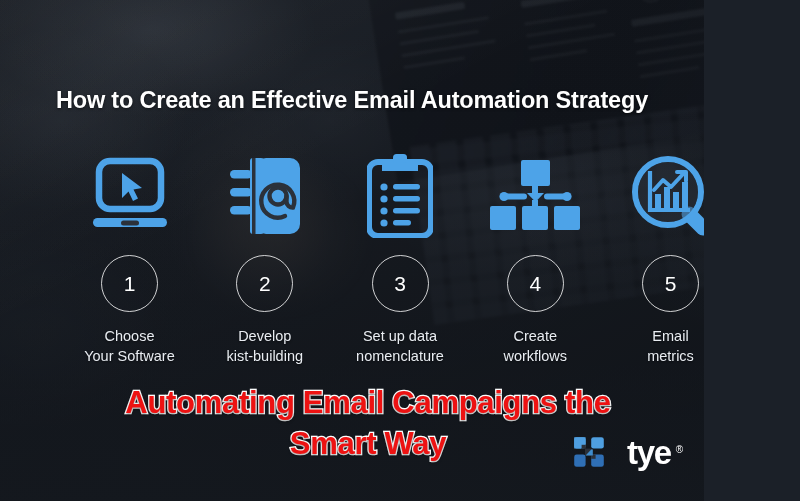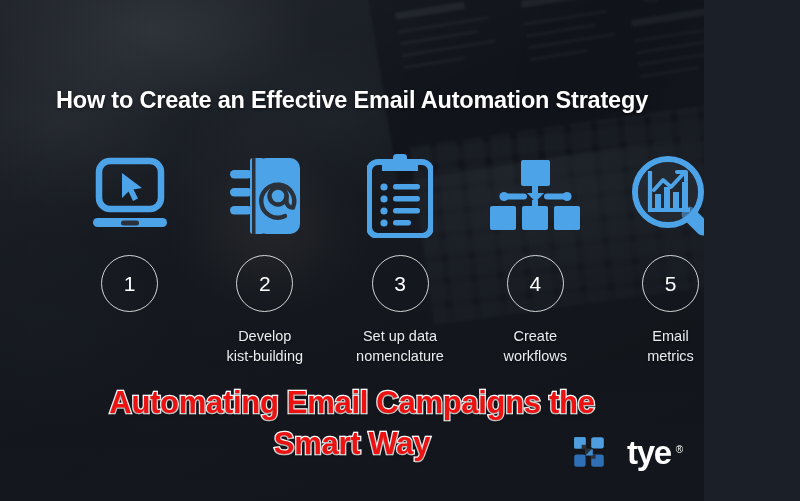--- a/index.html
+++ b/index.html
@@ -160,21 +160,21 @@
     font-size: 14.5px;
     line-height: 20px;
     text-align: center;
     white-space: pre-line;
     text-shadow: 0 1px 2px rgba(0,0,0,0.5);
   }
 
   
   .redtitle {
     position: absolute;
-    left: 0;
+    left: 16px;
     top: 382px;
     width: 100%;
     text-align: center;
     font-size: 31px;
     font-weight: bold;
     line-height: 41px;
     color: #ed1212;
     letter-spacing: -0.3px;
     -webkit-text-stroke: 2.6px #ffffff;
     paint-order: stroke fill;
@@ -254,20 +254,22 @@
       <div class="step">
         <div class="step-icon">
           <svg width="80" height="78" viewBox="0 0 80 78">
             <rect x="9" y="4" width="62" height="48" rx="11" ry="11" fill="none" stroke="#4da3e8" stroke-width="6.5"></rect>
             <path d="M32 16 L32 41 L38.5 34.5 L43 44 L48 41.5 L43.5 32.5 L52 31 Z" fill="#4da3e8"></path>
             <rect x="3" y="61" width="74" height="9" rx="4.5" fill="#4da3e8"></rect>
             <rect x="31" y="63.5" width="18" height="5" rx="2.5" fill="#2b313a"></rect>
           </svg>
         </div>
         <div class="step-num">1</div>
+        <div class="step-label">Choose
+Your Software</div>
       </div>
 
       <div class="step">
         <div class="step-icon">
           <svg width="74" height="80" viewBox="0 0 74 80">
             <rect x="22" y="2" width="14" height="76" rx="3" fill="#4da3e8"></rect>
             <rect x="28" y="2" width="44" height="76" rx="10" fill="#4da3e8"></rect>
             <rect x="2" y="14" width="22" height="8.5" rx="4.2" fill="#4da3e8"></rect>
             <rect x="2" y="32" width="22" height="8.5" rx="4.2" fill="#4da3e8"></rect>
             <rect x="2" y="50" width="22" height="8.5" rx="4.2" fill="#4da3e8"></rect>

